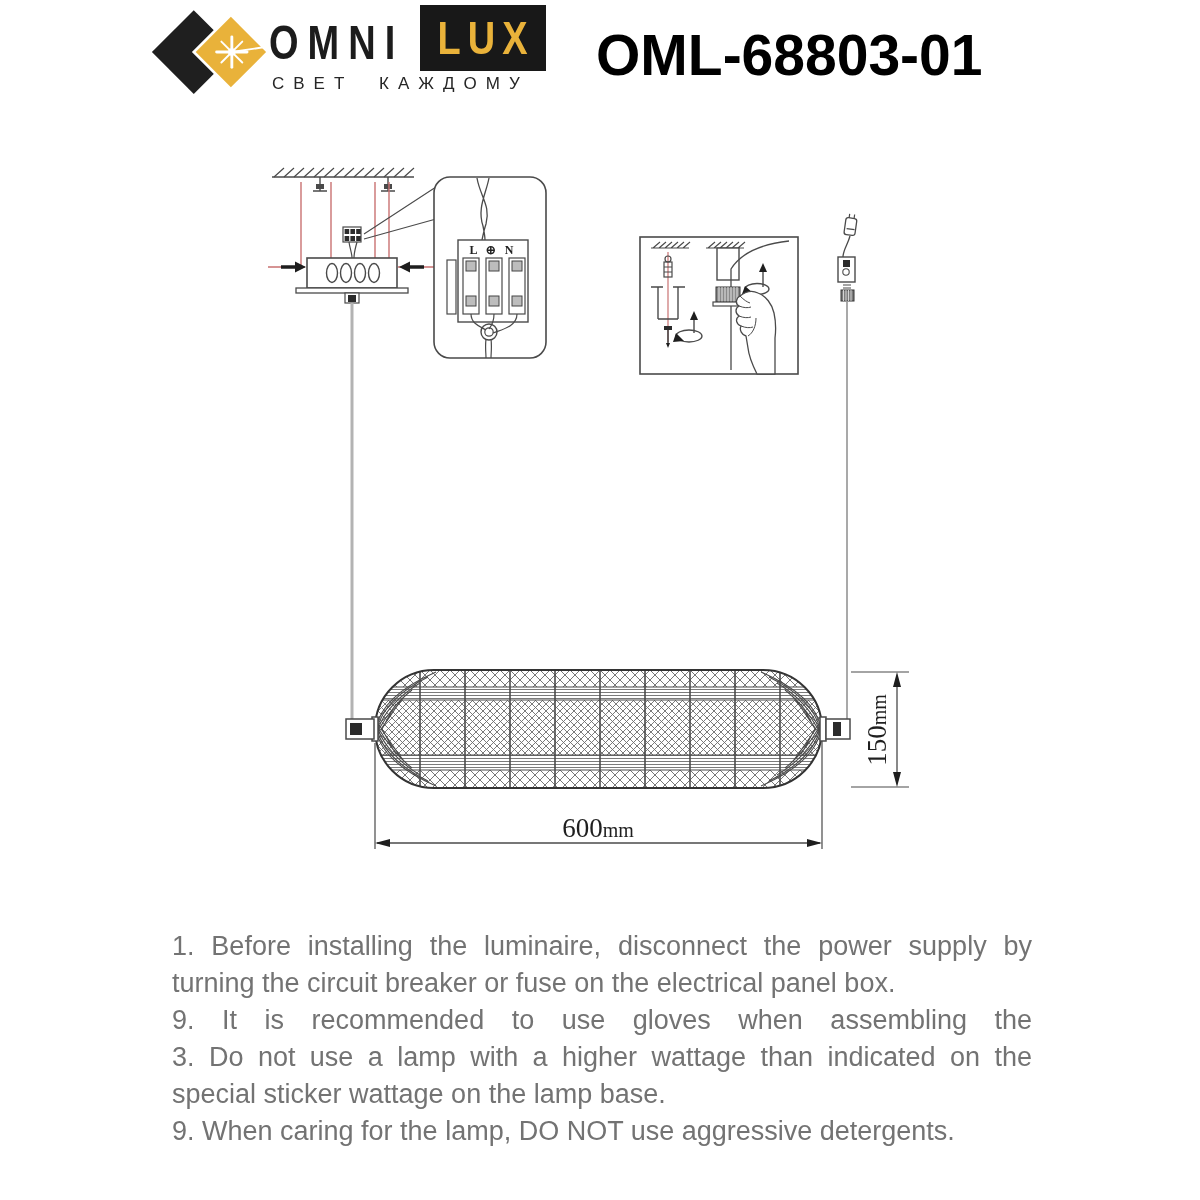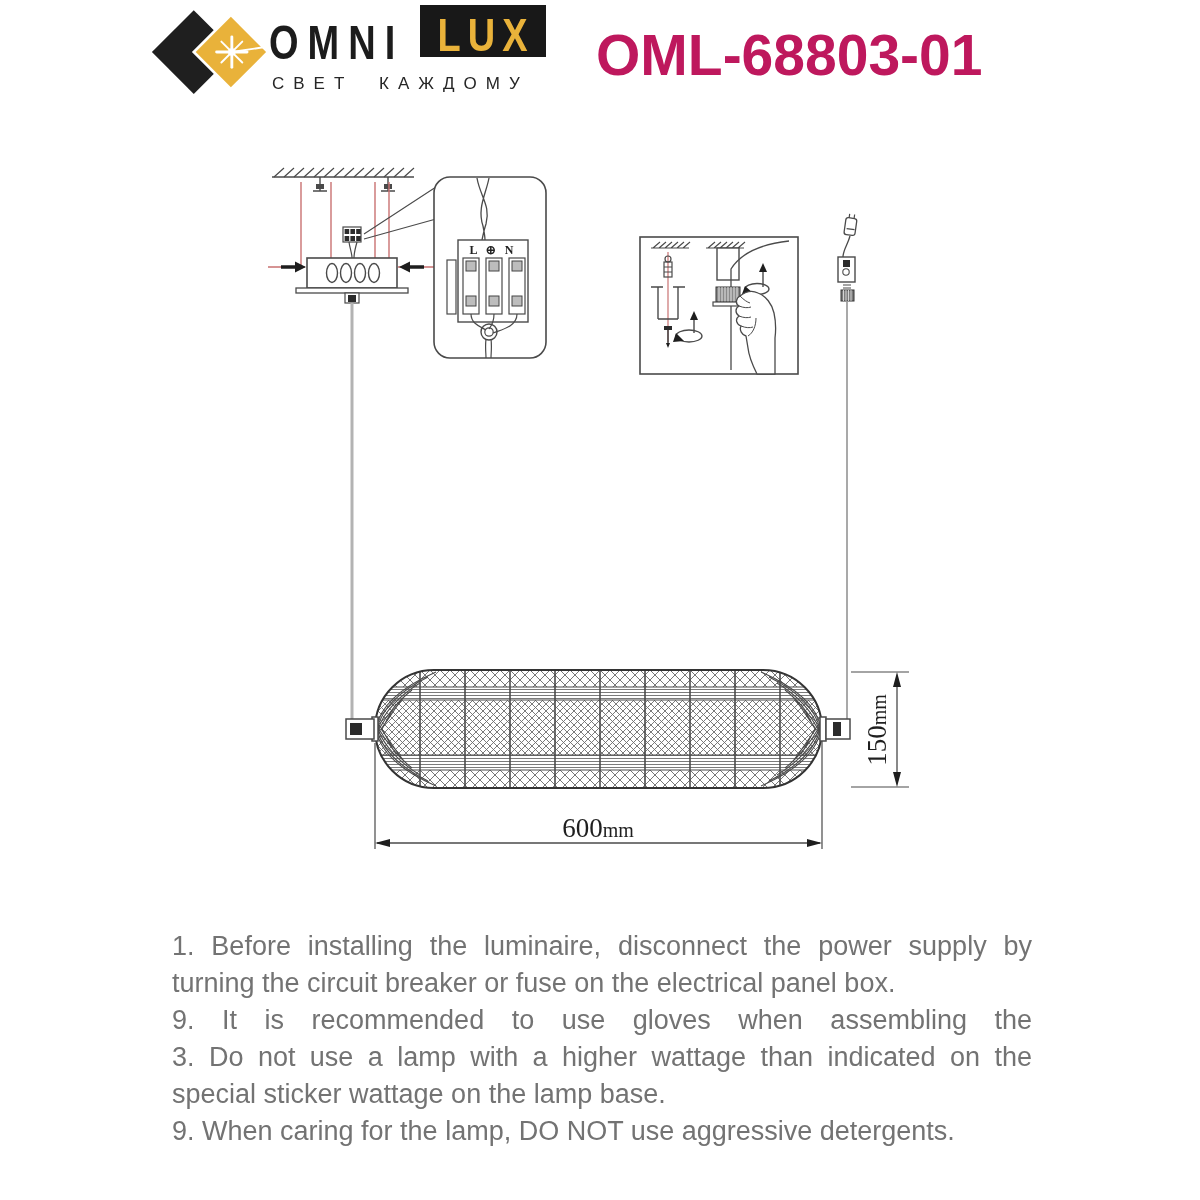--- a/index.html
+++ b/index.html
@@ -11,33 +11,33 @@
     font-family:"Liberation Sans",sans-serif;color:var(--ink);
   }
   .abs{position:absolute;}
   
   #logo-svg{left:150px;top:1px;}
   #brand-word1{
     left:269px;top:16px;font-size:38px;font-weight:bold;letter-spacing:9px;
     transform:scaleY(1.25);transform-origin:left top;color:var(--ink);white-space:nowrap;
   }
   #lux-box{
-    left:420px;top:5px;width:126px;height:52px;background:#181818;
-    display:flex;align-items:flex-end;justify-content:center;
+    left:420px;top:5px;width:126px;height:66px;background:#181818;
+    display:flex;align-items:center;justify-content:center;
   }
   #brand-word2{
     font-size:38px;font-weight:bold;letter-spacing:7px;color:var(--gold);
     transform:scaleY(1.2);padding-left:6px;white-space:nowrap;
   }
   #tagline{
     left:272px;top:74px;font-size:17px;font-weight:normal;letter-spacing:9px;
     word-spacing:12px;color:#262626;white-space:nowrap;
   }
   #model-number{
-    left:596px;top:22px;font-size:57px;font-weight:bold;color:#be185d;white-space:nowrap;
+    left:596px;top:22px;font-size:57px;font-weight:bold;color:#000000;white-space:nowrap;
   }
   
   #diagram{left:0;top:130px;}
   .ln{stroke:var(--line);fill:none;}
   .lnf{stroke:var(--line);fill:#ffffff;}
   .dk{fill:#2b2b2b;stroke:none;}
   .red{stroke:var(--red-guide);fill:none;}
   .cable{stroke:#b3b3b3;fill:none;}
   .cable2{stroke:#9a9a9a;fill:none;}
   .arrow{fill:#1e1e1e;stroke:none;}

